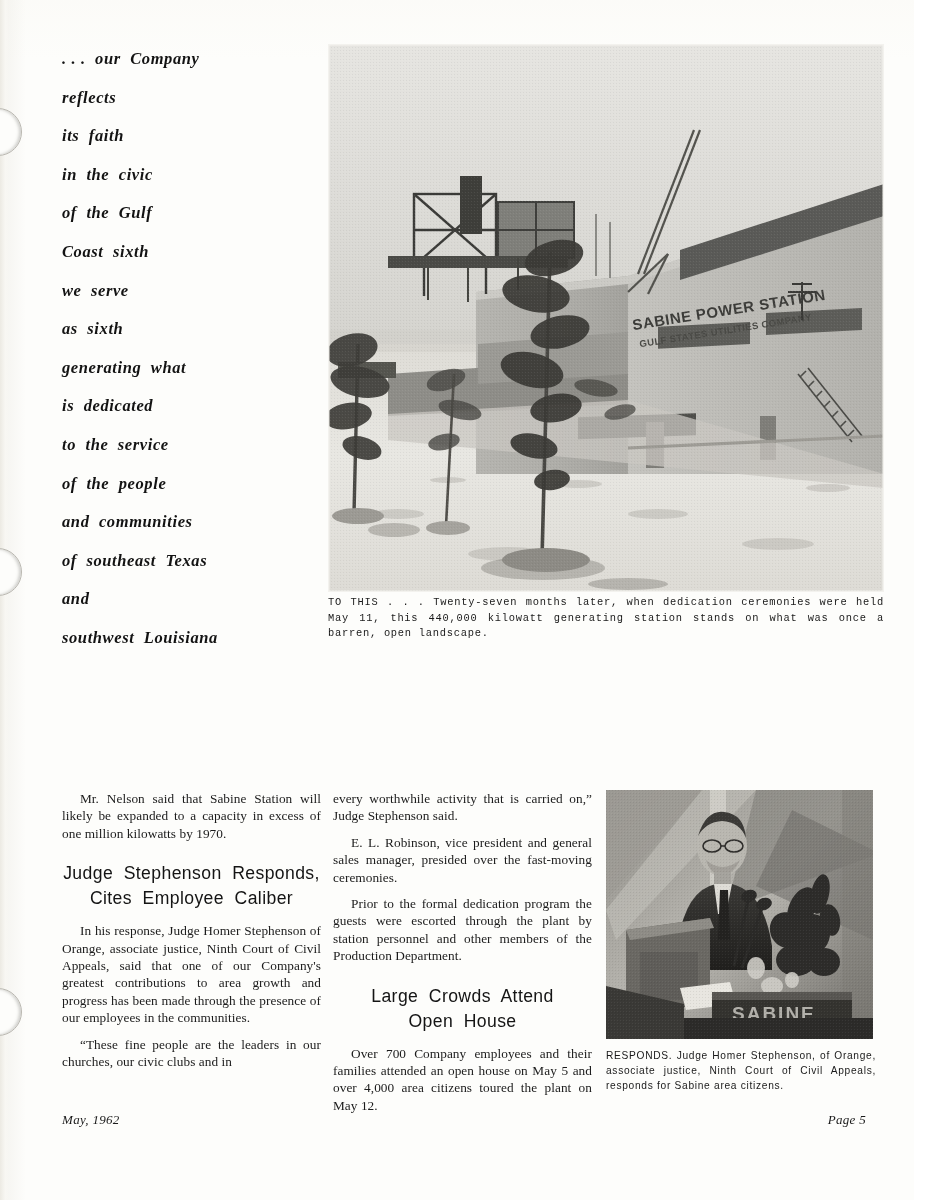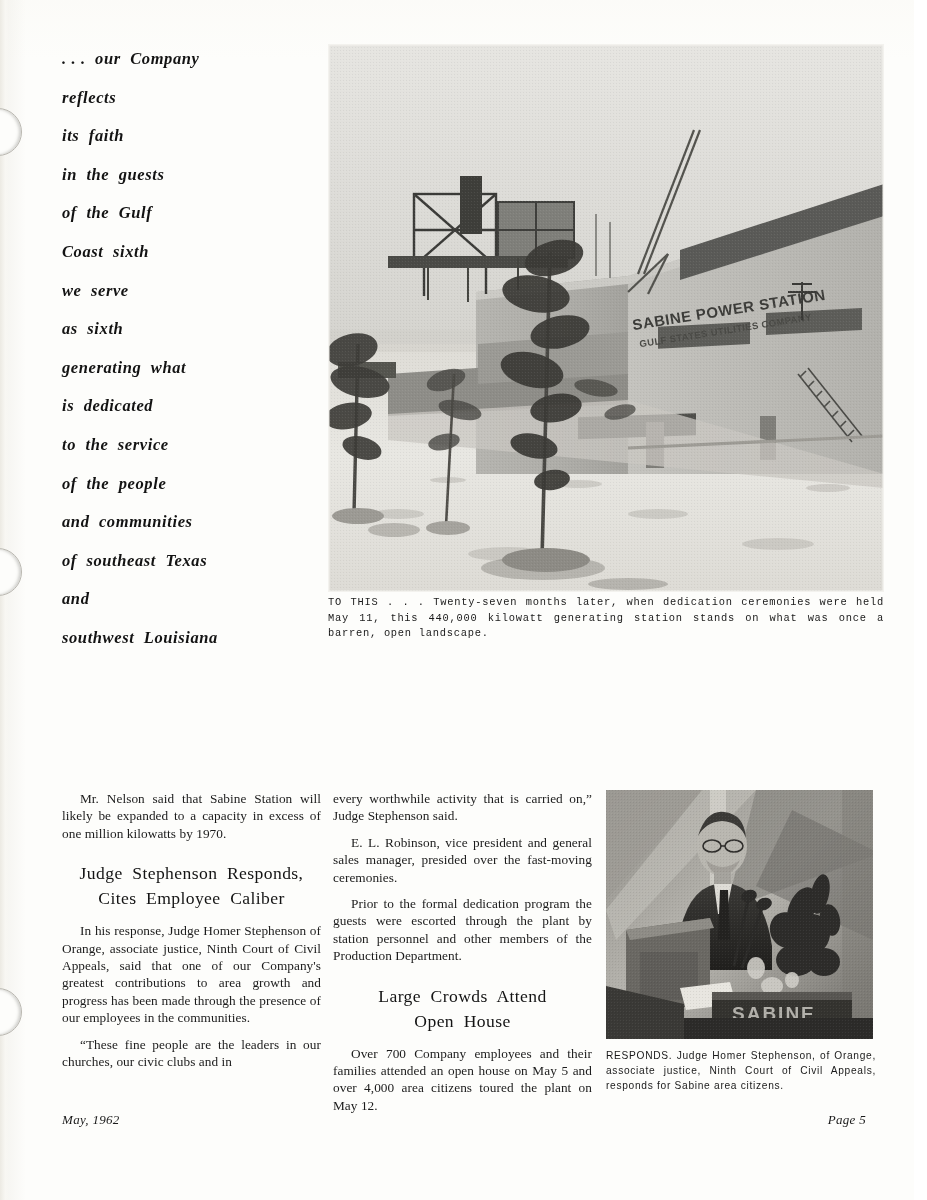--- a/index.html
+++ b/index.html
@@ -103,21 +103,21 @@
     line-height: 17.4px;
     color: #1b1b1b;
     text-align: justify;
     margin: 0 0 9px 0;
     text-indent: 18px;
     letter-spacing: 0.05px;
   }
   .body-text.noindent { text-indent: 0; }
 
   .subhead {
-    font-family: Liberation Serif, serif;
+    font-family: Liberation Sans, sans-serif;
     font-size: 17.6px;
     font-weight: normal;
     color: #141414;
     text-align: center;
     line-height: 25px;
     letter-spacing: 0.4px;
     margin: 19px 0 11px 0;
   }
   .subhead .sh-line { display: block; white-space: pre; }
 
@@ -169,21 +169,21 @@
   <div class="edge-strip"></div>
 
   <div class="punch p1"></div>
   <div class="punch p2"></div>
   <div class="punch p3"></div>
 
   <div class="pullquote">
     <div class="pq-line">. . .  our  Company</div>
     <div class="pq-line">reflects</div>
     <div class="pq-line">its  faith</div>
-    <div class="pq-line">in  the  guests</div>
+    <div class="pq-line">in  the  civic</div>
     <div class="pq-line">of  the  Gulf</div>
     <div class="pq-line">Coast  sixth</div>
     <div class="pq-line">we  serve</div>
     <div class="pq-line">as  sixth</div>
     <div class="pq-line">generating  what</div>
     <div class="pq-line">is  dedicated</div>
     <div class="pq-line">to  the  service</div>
     <div class="pq-line">of  the  people</div>
     <div class="pq-line">and  communities</div>
     <div class="pq-line">of  southeast  Texas</div>

